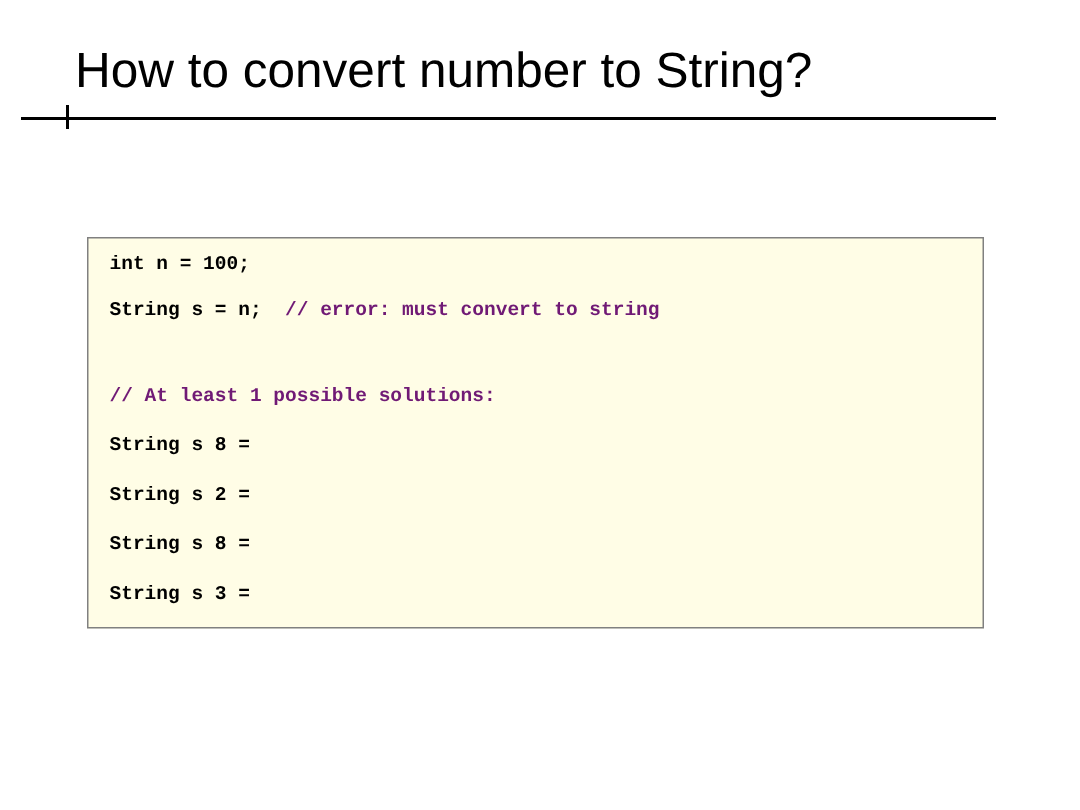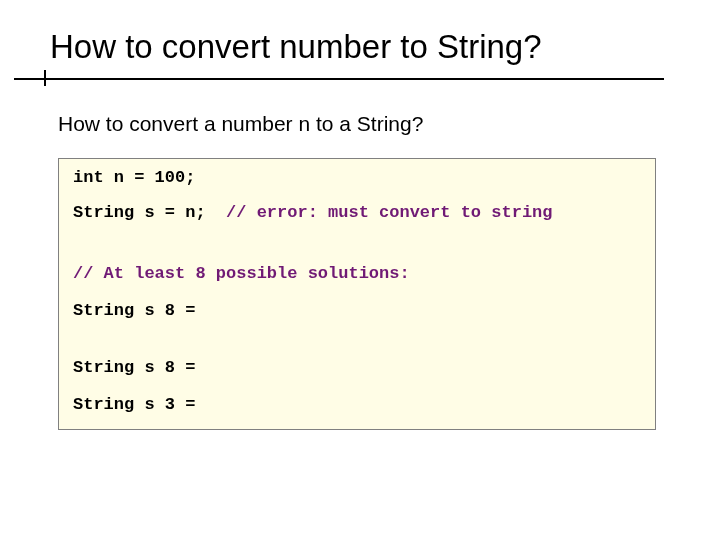--- a/index.html
+++ b/index.html
@@ -54,51 +54,51 @@
     left: 58px;
     top: 158px;
     width: 598px;
     box-sizing: border-box;
     background: #fffde6;
     border: 1px solid #808080;
     padding: 10px 14px 16px 14px;
   }
   .code-line {
     font-family: "Courier New", Courier, monospace;
-    font-size: 17px;
+    font-size: 13px;
     font-weight: bold;
     color: #000;
     white-space: pre;
     line-height: 1.0;
     margin: 0;
   }
   .gap-small { height: 18px; }
   .gap-big   { height: 44px; }
   .gap-med   { height: 20px; }
   .comment-green { color: #701a75; }
 </style>
 </head>
 <body>
 
 <div class="slide">
 
   <div class="title">How to convert number to String?</div>
   <div class="title-underline"></div>
   <div class="tick"></div>
 
-  <div class="subtitle">How to convert a number n to a String?</div>
 
   <div class="code-box">
     <div class="code-line">int n = 100;</div>
     <div class="gap-small"></div>
     <div class="code-line"><span>String s = n;  </span><span class="comment-green">// error: must convert to string</span></div>
     <div class="gap-big"></div>
-    <div class="code-line comment-green">// At least 8 possible solutions:</div>
+    <div class="code-line comment-green">// At least 1 possible solutions:</div>
     <div class="gap-med"></div>
     <div class="code-line">String s 8 =</div>
     <div class="gap-med"></div>
+    <div class="code-line">String s 2 =</div>
     <div class="gap-med"></div>
     <div class="code-line">String s 8 =</div>
     <div class="gap-med"></div>
     <div class="code-line">String s 3 =</div>
   </div>
 
 </div>
 
 </body></html>

